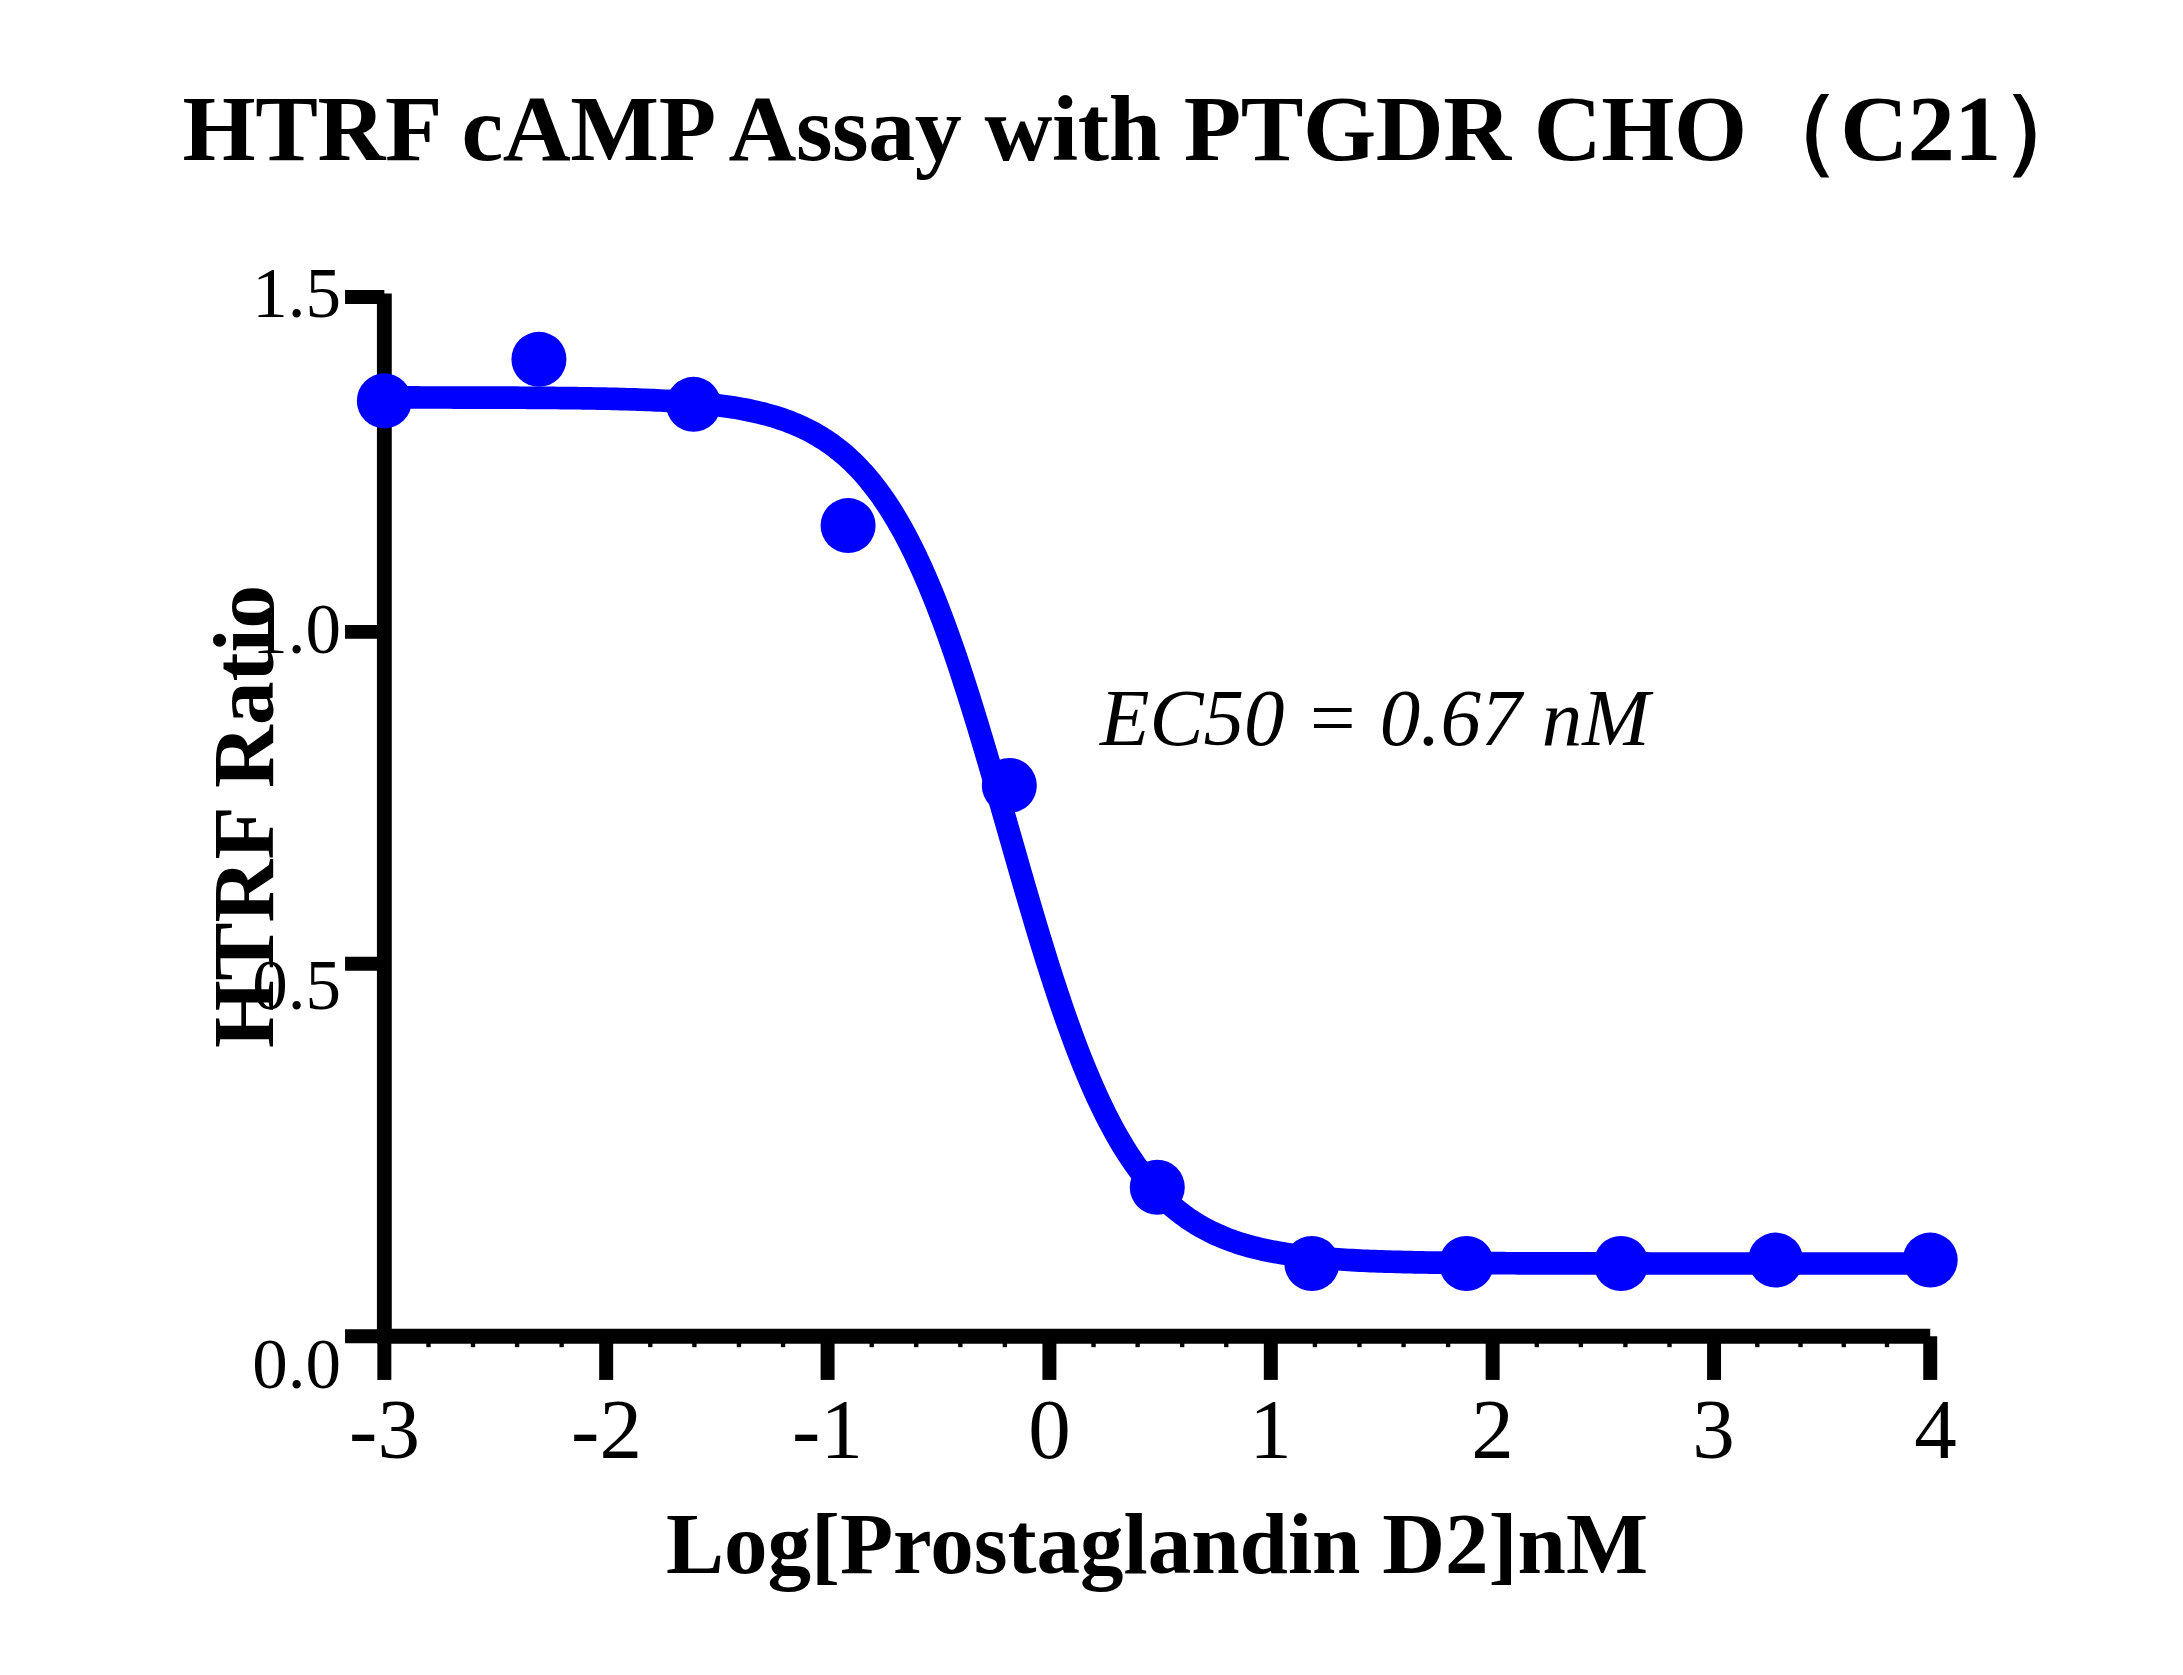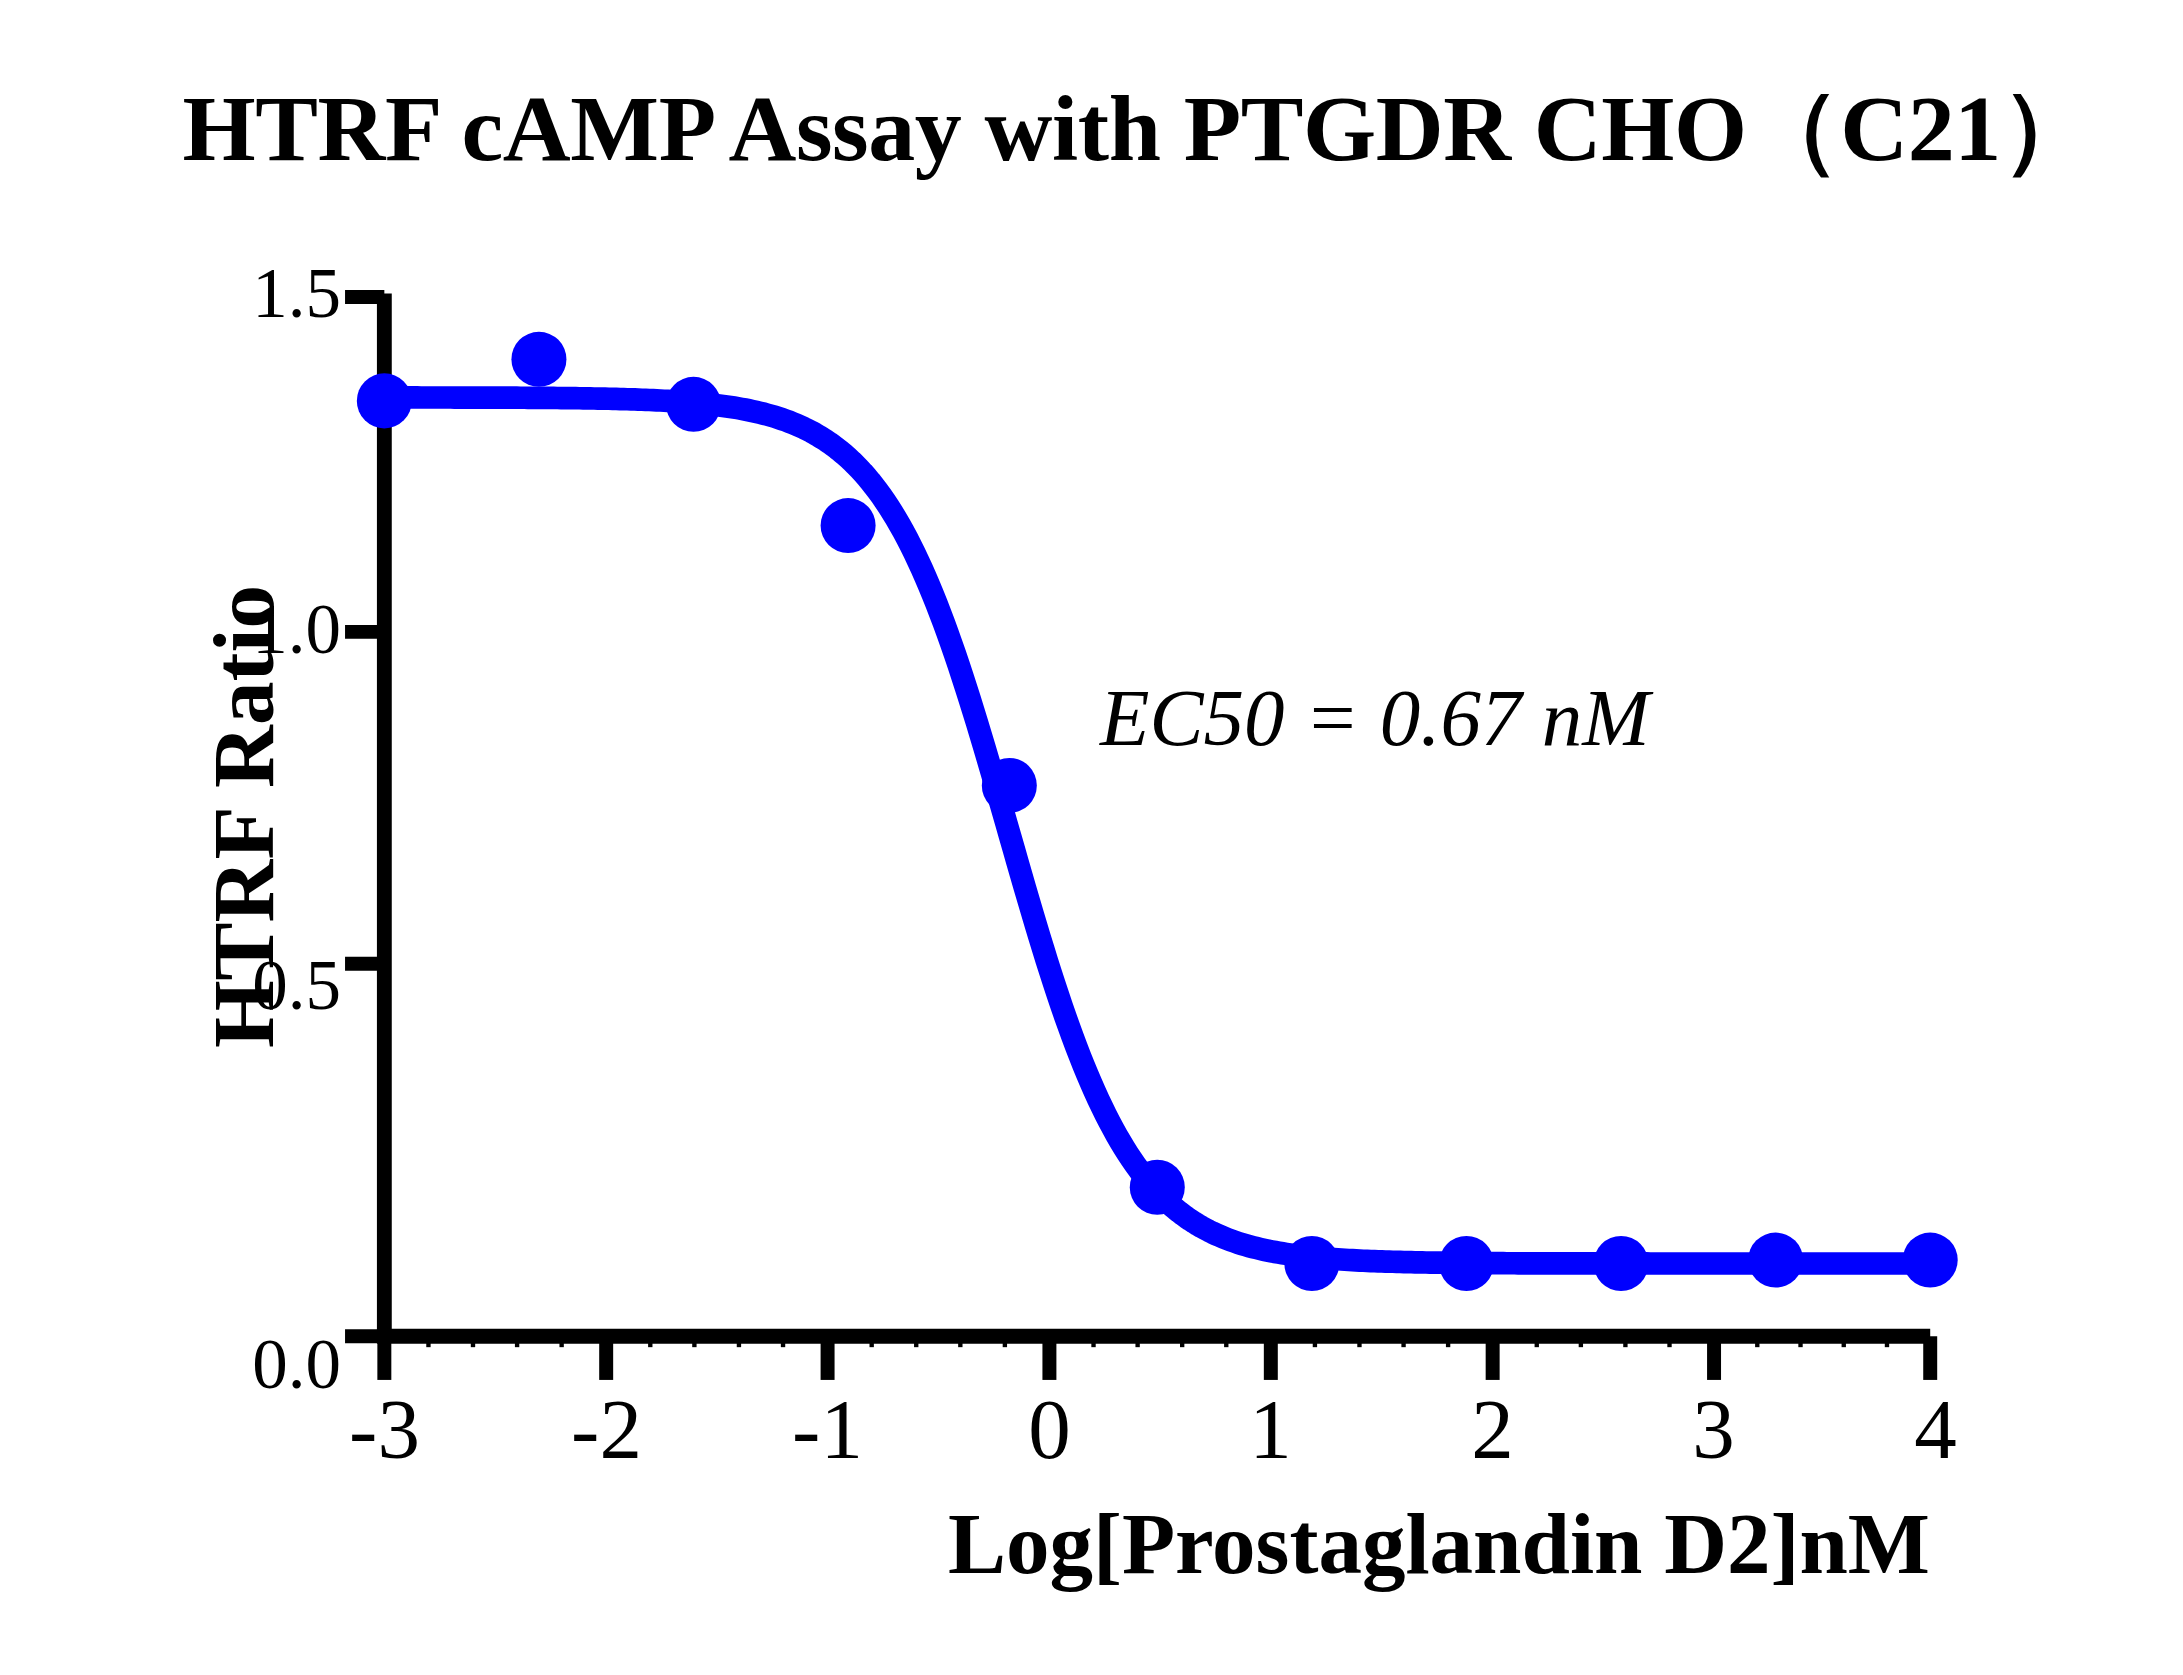--- a/index.html
+++ b/index.html
@@ -28,21 +28,21 @@
     
   }
   #ylabel{
     position:absolute;left:0;top:0;width:611px;height:100px;
     font-size:87px;font-weight:bold;color:#000000;
     line-height:100px;text-align:center;white-space:nowrap;
   }
 
   #xlabel{
     position:absolute;left:384px;top:1493px;width:1546px;
-    text-align:right;font-size:87px;font-weight:bold;color:#000000;
+    text-align:center;font-size:87px;font-weight:bold;color:#000000;
     white-space:nowrap;
   }
 
   #plot-svg{position:absolute;left:0;top:0;width:2277px;height:1676px;}
 
   .ytick-label{
     position:absolute;
     width:271px;text-align:right;
     font-size:71px;color:#000000;font-weight:400;
     font-family:"Liberation Serif","DejaVu Serif",serif;

